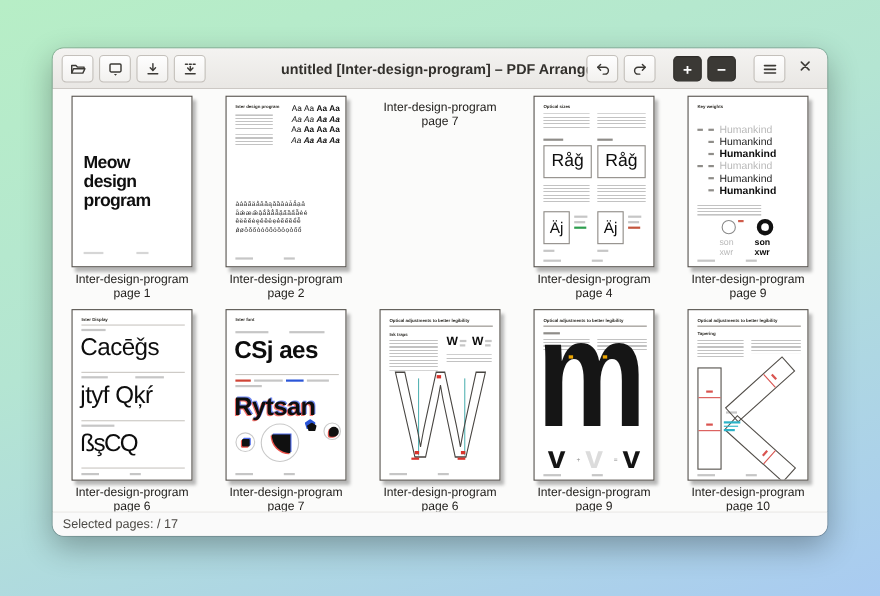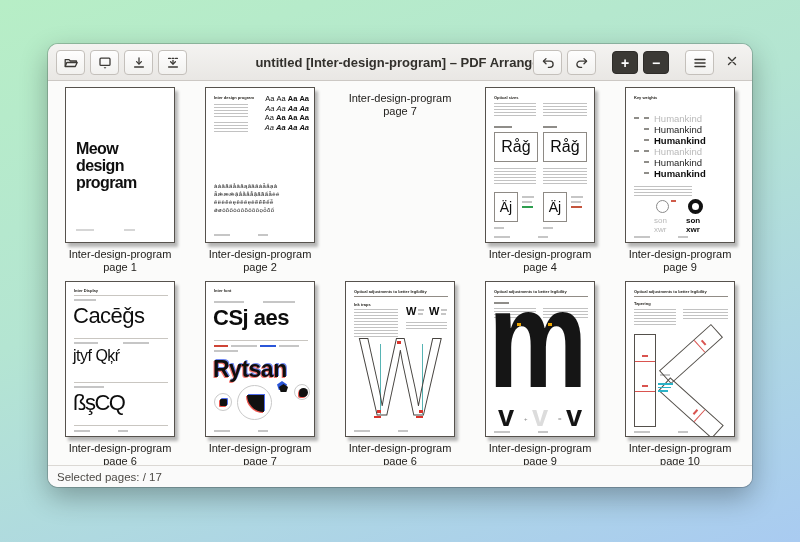--- a/index.html
+++ b/index.html
@@ -292,21 +292,21 @@
 
       <div class="cell">
         <div class="page">
           <div class="mini-h" style="left:8px;top:6px;">Inter Display</div>
           <div class="hrule" style="left:8px;top:13px;width:94px;"></div>
           <div class="tb" style="left:8px;top:17px;width:22px;"></div>
           <div class="t" style="left:7px;top:23px;font-size:22px;font-weight:500;letter-spacing:-.5px;color:#0d0d0d;">Cacēǧs</div>
           <div class="hrule" style="left:8px;top:56px;width:94px;"></div>
           <div class="tb" style="left:8px;top:60px;width:24px;"></div>
           <div class="tb" style="left:57px;top:60px;width:26px;"></div>
-          <div class="t" style="left:7px;top:66px;font-size:16px;font-weight:500;letter-spacing:-.5px;color:#0d0d0d;">jtyf Qķŕ</div>
+          <div class="t" style="left:7px;top:66px;font-size:22px;font-weight:500;letter-spacing:-.5px;color:#0d0d0d;">jtyf Qķŕ</div>
           <div class="hrule" style="left:8px;top:100px;width:94px;"></div>
           <div class="tb" style="left:8px;top:104px;width:30px;"></div>
           <div class="t" style="left:7px;top:110px;font-size:22px;font-weight:500;letter-spacing:-1.5px;color:#0d0d0d;">ßşCQ</div>
           <div class="hrule" style="left:8px;top:143px;width:94px;"></div>
           <div class="tb" style="left:8px;top:148px;width:16px;"></div>
           <div class="tb" style="left:52px;top:148px;width:10px;"></div>
         </div>
         <div class="caption">
           <div>Inter-design-program</div>
             <div>page 6</div>

